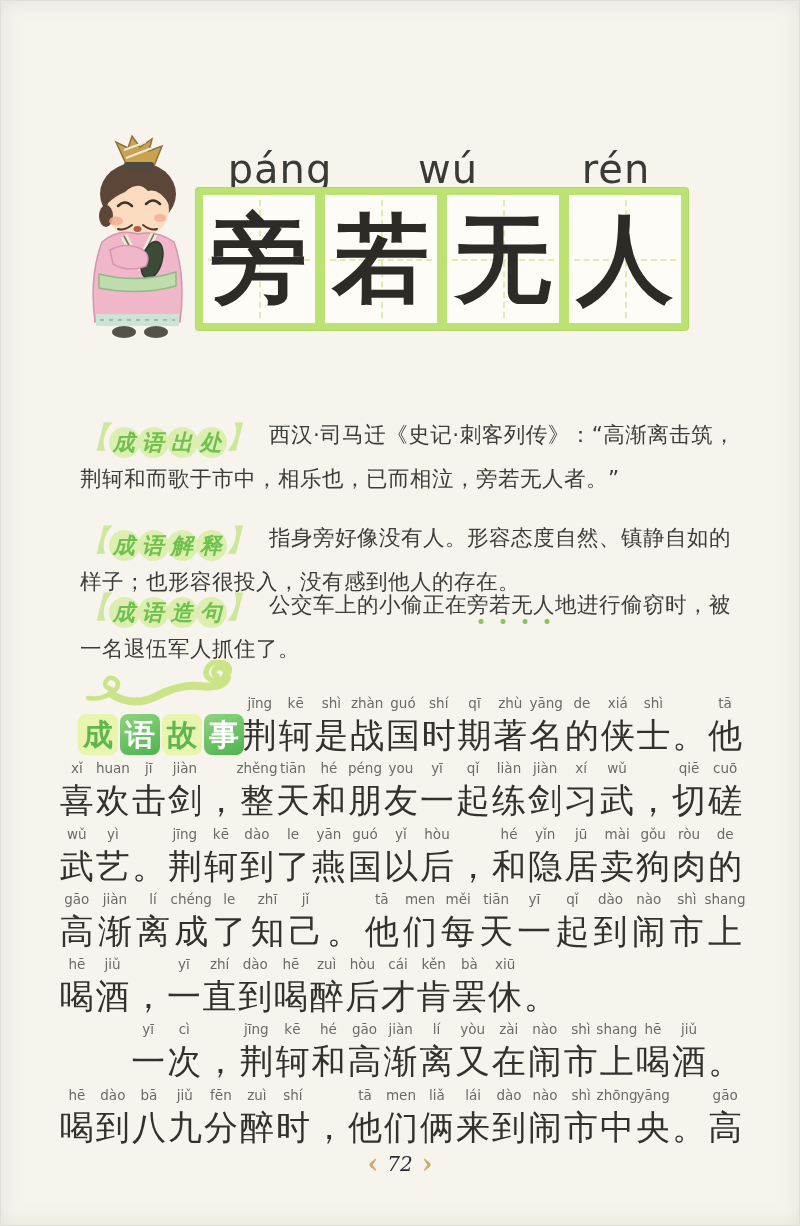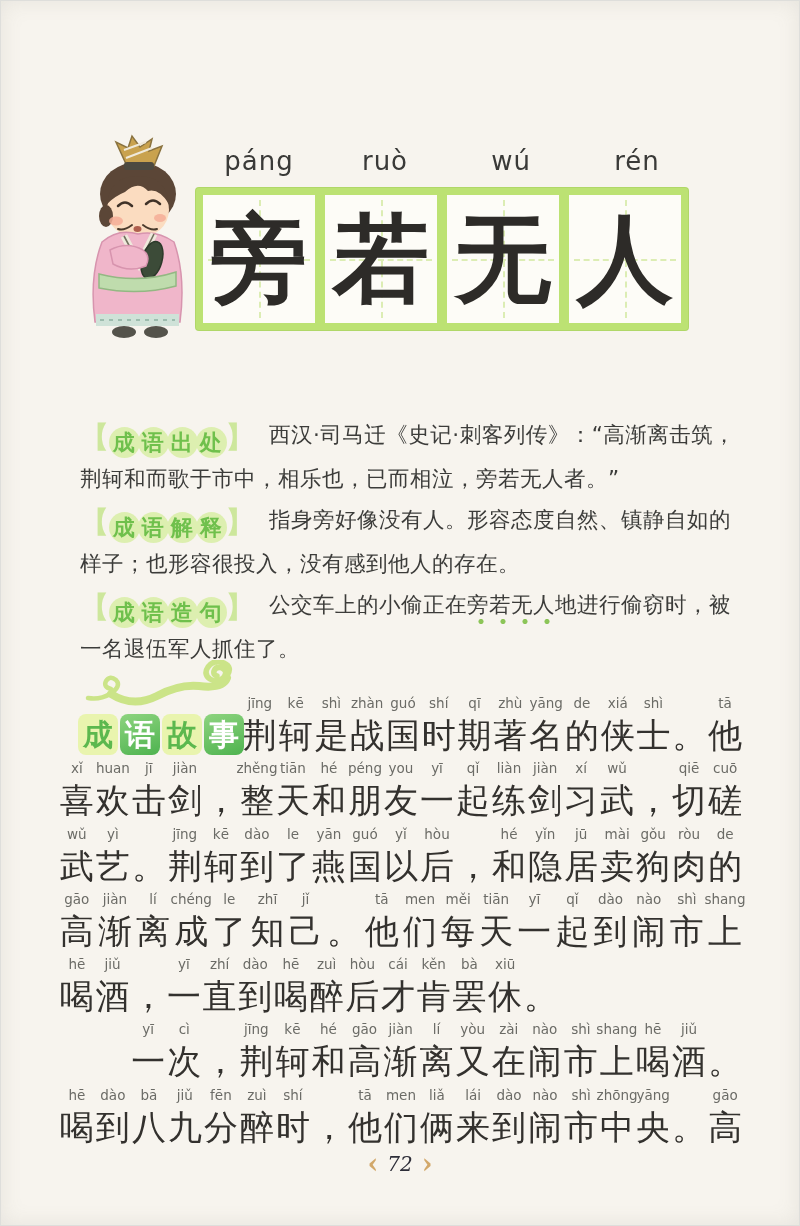--- a/index.html
+++ b/index.html
@@ -5,34 +5,34 @@
   html,body{margin:0;padding:0;}
   body{background:#cfcecb;font-family:"DejaVu Sans","Liberation Sans",sans-serif;}
   .page{
     position:relative;width:800px;height:1226px;margin:0 auto;
     background:#f7f4ee;overflow:hidden;
     box-shadow:inset 0 0 0 1px #dededb, inset 0 0 22px rgba(120,118,108,.14);
   }
   
   .mascot{position:absolute;left:66px;top:134px;width:140px;height:206px;}
   .hw-pinyin{position:absolute;left:196px;top:146px;width:504px;display:flex;}
-  .hw-pinyin span{flex:1;text-align:center;font-size:26px;color:#3a3a38;letter-spacing:1px;}
+  .hw-pinyin span{flex:1;text-align:center;font-size:40px;color:#3a3a38;letter-spacing:1px;}
   .char-strip{position:absolute;left:196px;top:188px;display:flex;gap:10px;
     background:#bce273;padding:7px;border-radius:3px;box-shadow:0 0 0 1px #b0d768;}
   .char-box{width:112px;height:128px;background:#fdfcf7;position:relative;
     display:flex;align-items:center;justify-content:center;}
   .char-box .vguide{position:absolute;left:50%;top:5px;bottom:5px;border-left:2px dashed #dcedb4;}
   .char-box .hguide{position:absolute;top:50%;left:5px;right:5px;border-top:2px dashed #dcedb4;}
   .char-box .hz-big{position:relative;font-size:96px;font-weight:700;color:#2d2b28;line-height:1;
     font-family:"DejaVu Sans","Liberation Sans",sans-serif;}
   
   .section{position:absolute;left:80px;width:660px;font-size:21.5px;line-height:42.5px;
     color:#3c3c3a;letter-spacing:.5px;}
-  .sec-1{top:392px;} .sec-2{top:477px;} .sec-3{top:562px;}
-  .label{display:inline-block;margin-right:14px;white-space:nowrap;vertical-align:-2px;}
+  .sec-1{top:392px;} .sec-2{top:495px;} .sec-3{top:562px;}
+  .label{display:inline-block;margin-right:14px;white-space:nowrap;vertical-align:-2px;font-style:italic;}
   .lb{color:#cde79c;font-size:29px;font-weight:700;vertical-align:-3px;}
   .lc{display:inline-flex;width:31px;height:31px;border-radius:50%;background:#ddefb0;
     color:#6fc04c;font-weight:700;font-size:22px;align-items:center;justify-content:center;
     margin:0 -1px;vertical-align:-6px;}
   .em-dots{
     background-image:radial-gradient(circle,#8cc558 2.2px,rgba(0,0,0,0) 2.9px);
     background-size:22px 7px;background-repeat:repeat-x;background-position:3px 100%;
     padding-bottom:7px;
     font-family:Liberation Mono, monospace;
   }
@@ -87,21 +87,20 @@
     <path d="M44,116 Q61,107 77,116 Q85,122 80,132 Q63,139 47,130 Z" fill="#f0b6ca" stroke="#d794ae" stroke-width="1.5"></path>
     <path d="M33,140 Q73,150 110,138 L110,152 Q73,162 33,154 Z" fill="#bfdcad" stroke="#93b883" stroke-width="1.5"></path>
     <path d="M30,180 L113,180 L113,192 L30,192 Z" fill="#cfe2d8"></path>
     <path d="M34,186 L109,186" stroke="#9dbcae" stroke-width="2" stroke-dasharray="4 5"></path>
     <ellipse cx="58" cy="198" rx="12" ry="6" fill="#54534b"></ellipse>
     <ellipse cx="90" cy="198" rx="12" ry="6" fill="#54534b"></ellipse>
   </svg>
 
   <div class="hw-pinyin">
     <span>páng</span>
-    <span>ruò</span>
     <span>wú</span>
     <span>rén</span>
   </div>
 
   <div class="char-strip">
     <div class="char-box">
       <i class="vguide"></i>
         <i class="hguide"></i>
       <span class="hz-big">旁</span>
     </div>

